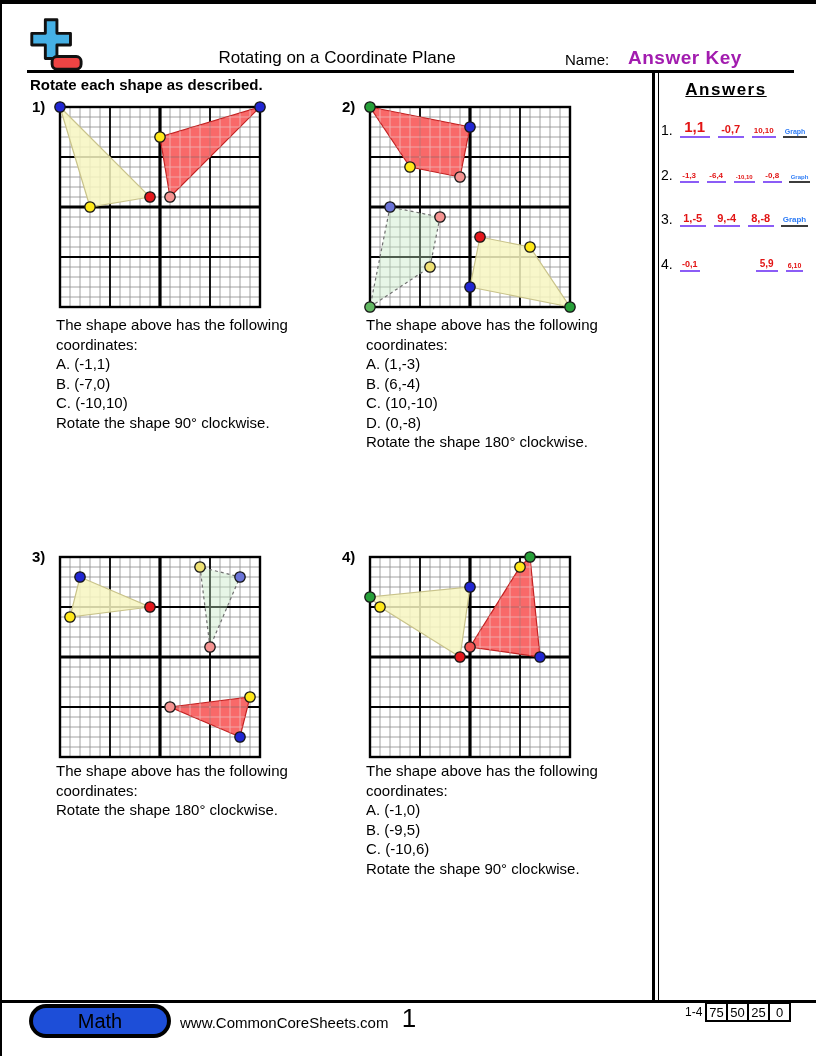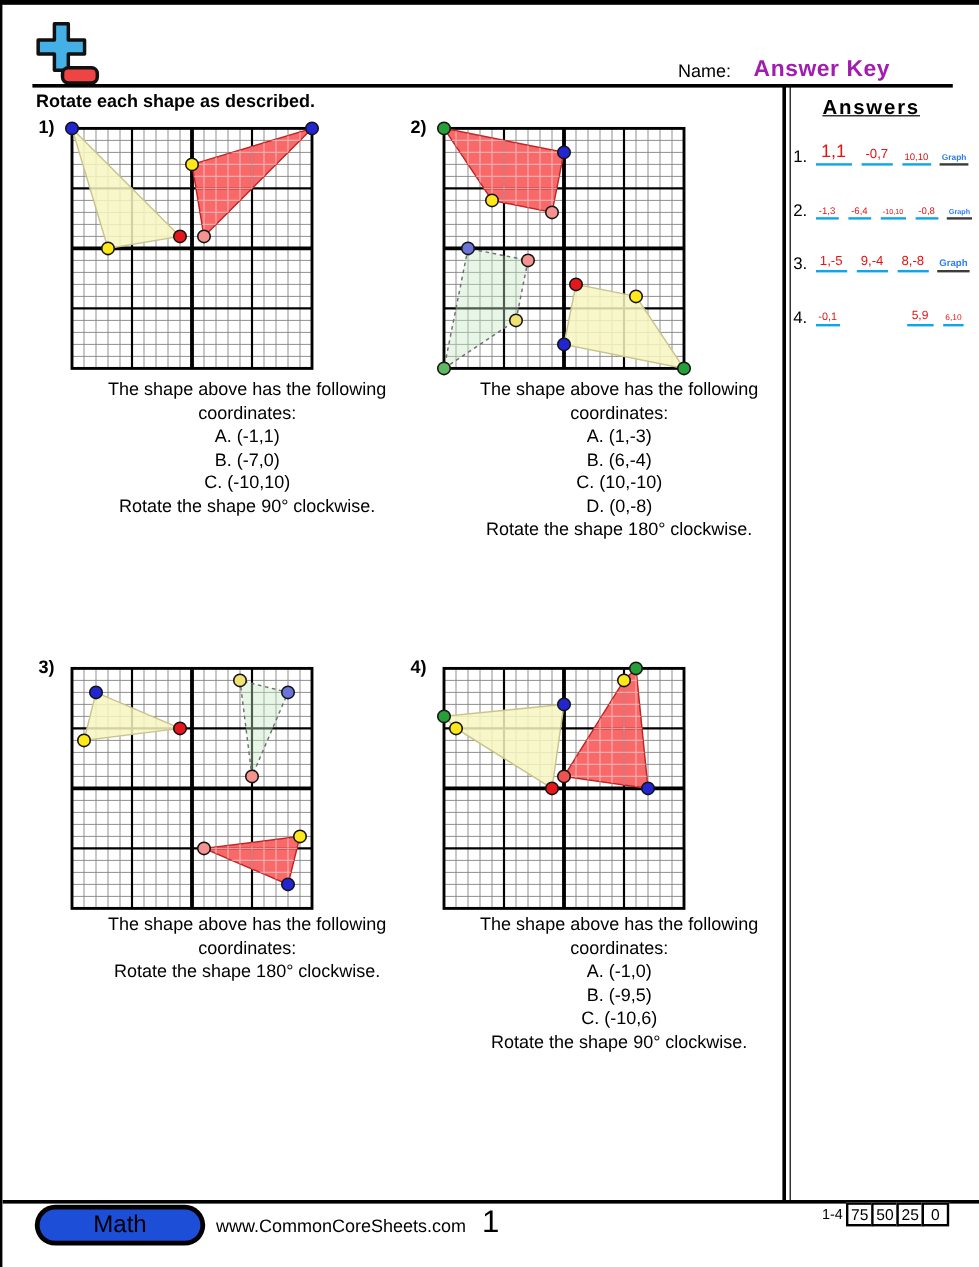--- a/index.html
+++ b/index.html
@@ -17,35 +17,35 @@
   .instruction { position:absolute; left:28px; top:72px; font-size:15px; font-weight:bold; }
 
   
   .problem { position:absolute; width:310px; height:440px; }
   #prob0 { left:28px;  top:92px; }
   #prob1 { left:338px; top:92px; }
   #prob2 { left:28px;  top:542px; }
   #prob3 { left:338px; top:542px; }
   .qnum { position:absolute; left:2px; top:2px; font-size:15px; font-weight:bold; }
   .graph-svg { position:absolute; left:27px; top:8px; overflow:visible; }
-  .ptext { position:absolute; left:26px; width:300px; font-size:15px; line-height:19.5px;text-align:center; }
+  .ptext { position:absolute; left:26px; width:300px; font-size:15px; line-height:19.5px; }
   #prob0 .ptext, #prob1 .ptext { top:219px; }
   #prob2 .ptext, #prob3 .ptext { top:215px; }
 
   
   .sep-a { position:absolute; left:650px; top:67px; height:930px; width:2.5px; background:#000; }
   .sep-b { position:absolute; left:655.5px; top:67px; height:930px; width:1.2px; background:#000; }
   .answers-title { position:absolute; left:658px; top:76px; width:132px; text-align:center;
                    font-size:17px; font-weight:bold; text-decoration:underline; letter-spacing:1.5px; }
   .answer-row { position:absolute; left:659px; width:150px; display:flex; align-items:flex-end; gap:7px; }
   #arow0 { top:114px; } #arow1 { top:163px; } #arow2 { top:207px; } #arow3 { top:252px; }
   .answer-num { font-size:14px; color:#000; }
   .answer-values { display:flex; align-items:flex-end; gap:8px; }
-  .blank { display:inline-block; border-bottom:2px solid #0ea5e9; text-align:center;
-           color:#e21414; font-weight:normal; padding:0 2px 1px 2px; }
+  .blank { display:inline-block; border-bottom:2px solid #8b5cf6; text-align:center;
+           color:#e21414; font-weight:bold; padding:0 2px 1px 2px; }
   .graph-link { display:inline-block; border-bottom:2px solid #3c3c3c; text-align:center;
                 color:#2f7df6; font-weight:bold; padding:0 2px 1px 2px; }
   .sz15{font-size:15px;min-width:30px;} .sz11{font-size:11px;min-width:26px;}
   .sz10{font-size:10px;min-width:22px;margin-left:48px;} .sz9{font-size:9px;min-width:20px;}
   .sz8{font-size:8px;min-width:19px;}  .sz7{font-size:7px;min-width:17px;}
   .sz6{font-size:6px;min-width:16px;}
 
   
   .footer-rule { position:absolute; left:0; right:0; top:996px; height:2.5px; background:#000; }
   .math-badge { position:absolute; left:27px; top:1000px; width:142px; height:34px; background:#000; border-radius:17px; }
@@ -61,20 +61,21 @@
 </style>
 </head>
 <body>
 
 <div class="page">
 
   <svg class="logo" viewBox="0 0 60 60">
     <path d="M20 6 h12 v14 h14 v12 h-14 v14 h-12 v-14 H6 v-12 h14 z" fill="#45b0e5" stroke="#111" stroke-width="3" stroke-linejoin="round"></path>
     <rect x="27" y="44" width="30" height="13" rx="5" fill="#ee4444" stroke="#111" stroke-width="3"></rect>
   </svg>
+  <div class="page-title">Rotating on a Coordinate Plane</div>
   <div class="name-label">Name:</div>
   <div class="answer-key">Answer Key</div>
   <div class="header-rule"></div>
   <div class="instruction">Rotate each shape as described.</div>
 
   <div class="problem" id="prob0">
     <div class="qnum">1)</div>
     <svg class="graph-svg" width="206" height="206" viewBox="0 0 206 206">
         <rect x="3" y="3" width="200" height="200" fill="#ffffff"></rect>
         <line x1="3" y1="3" x2="3" y2="203" stroke="#8a8a8a" stroke-width="0.8"></line>

